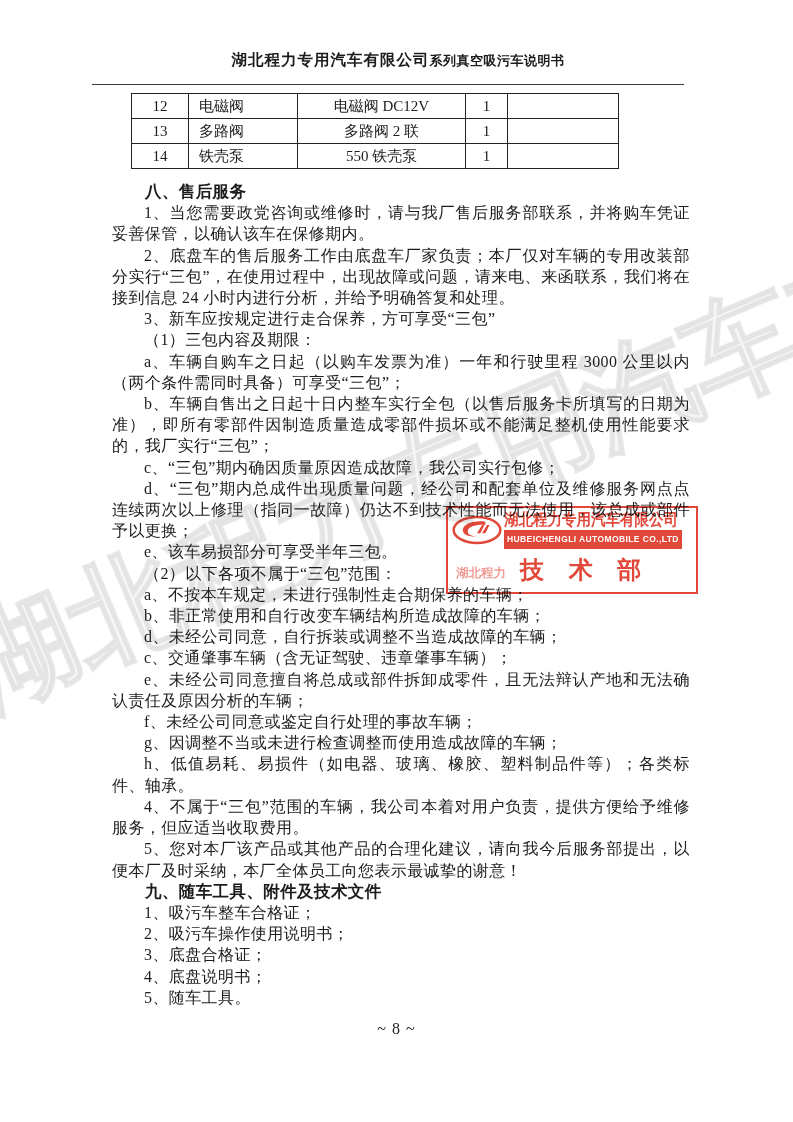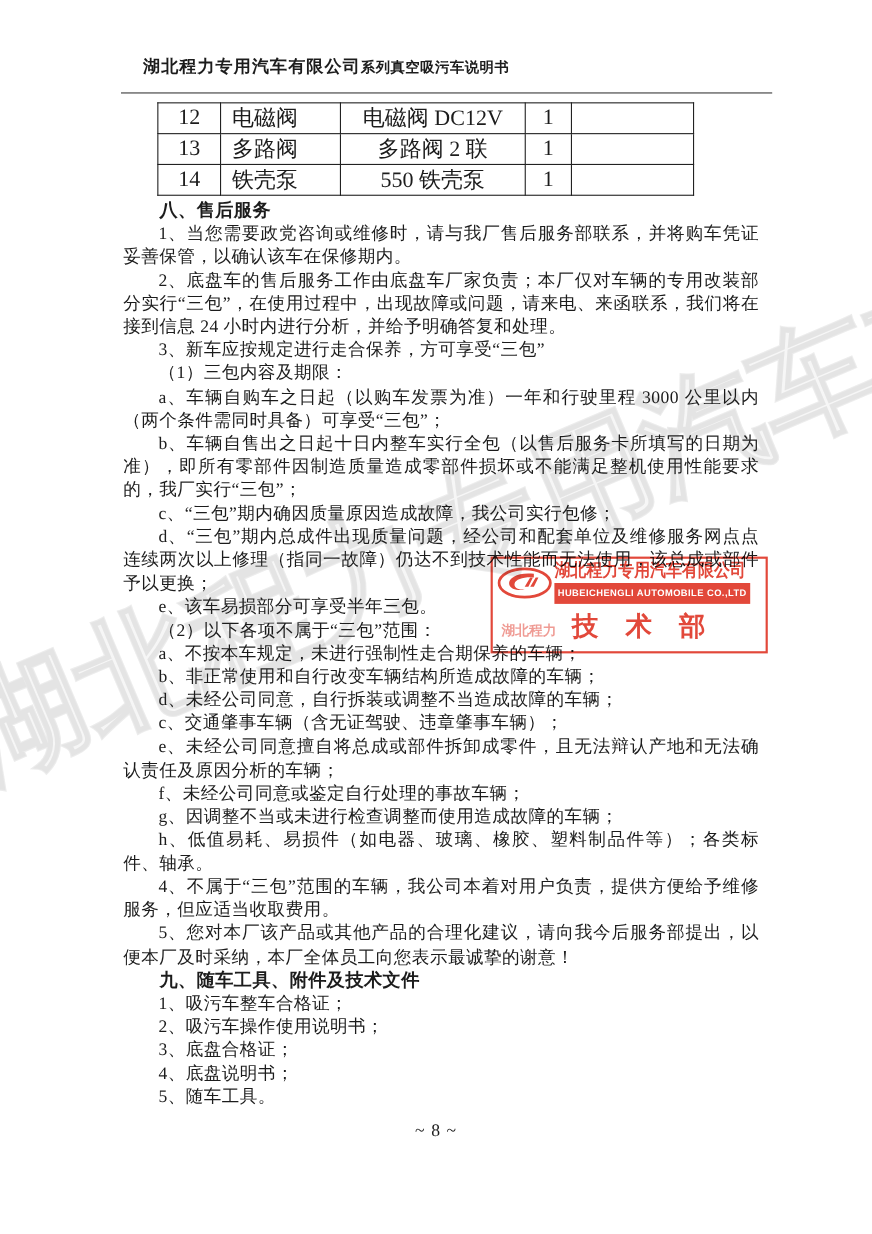--- a/index.html
+++ b/index.html
@@ -8,33 +8,34 @@
     width:793px; height:1122px;
     margin:0 auto;
     background:#ffffff;
     overflow:hidden;
     font-family:"Liberation Serif","DejaVu Serif",serif;
     color:#1c1c1c;
   }
 
   
   .doc-header {
-    position:absolute; left:110px; top:50px; width:592px;
+    position:absolute; left:92px; top:50px; width:592px;
     border-bottom:1px solid #3a3a3a;
     padding-bottom:13px;
+    text-align:center;
   }
   .doc-title { margin-left:20px; white-space:nowrap; }
   .doc-title .t-company { font-size:15.5px; font-weight:bold; letter-spacing:1px; }
   .doc-title .t-series  { font-size:13px;  font-weight:bold; letter-spacing:.5px; }
 
   
   .parts-table {
-    position:absolute; left:143px; top:93px;
+    position:absolute; left:131px; top:93px;
     border-collapse:collapse; table-layout:fixed;
-    font-size:20px;
+    font-size:15px;
     font-family:Liberation Serif, serif;
   }
   .parts-table td {
     border:1px solid #222;
     height:24px; padding:0 2px;
     text-align:center; vertical-align:middle;
     overflow:hidden; white-space:nowrap;
   }
   .parts-table td.c-name { text-align:left; padding-left:10px; }
   .col-no{width:57px}.col-name{width:109px}.col-spec{width:168px}.col-qty{width:42px}.col-rem{width:111px}

